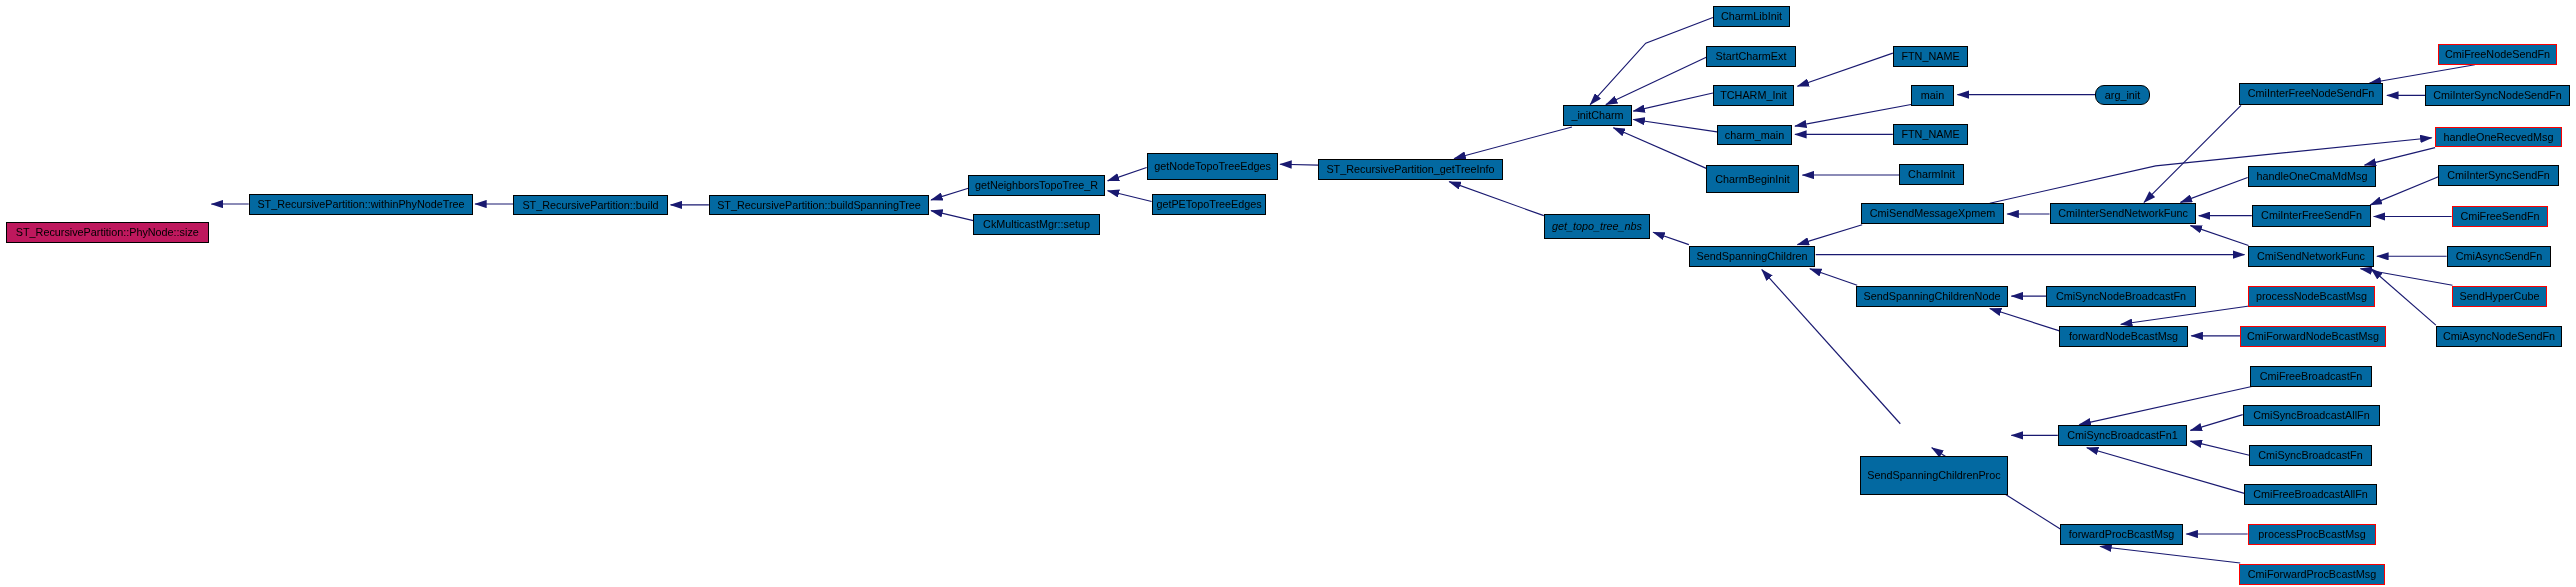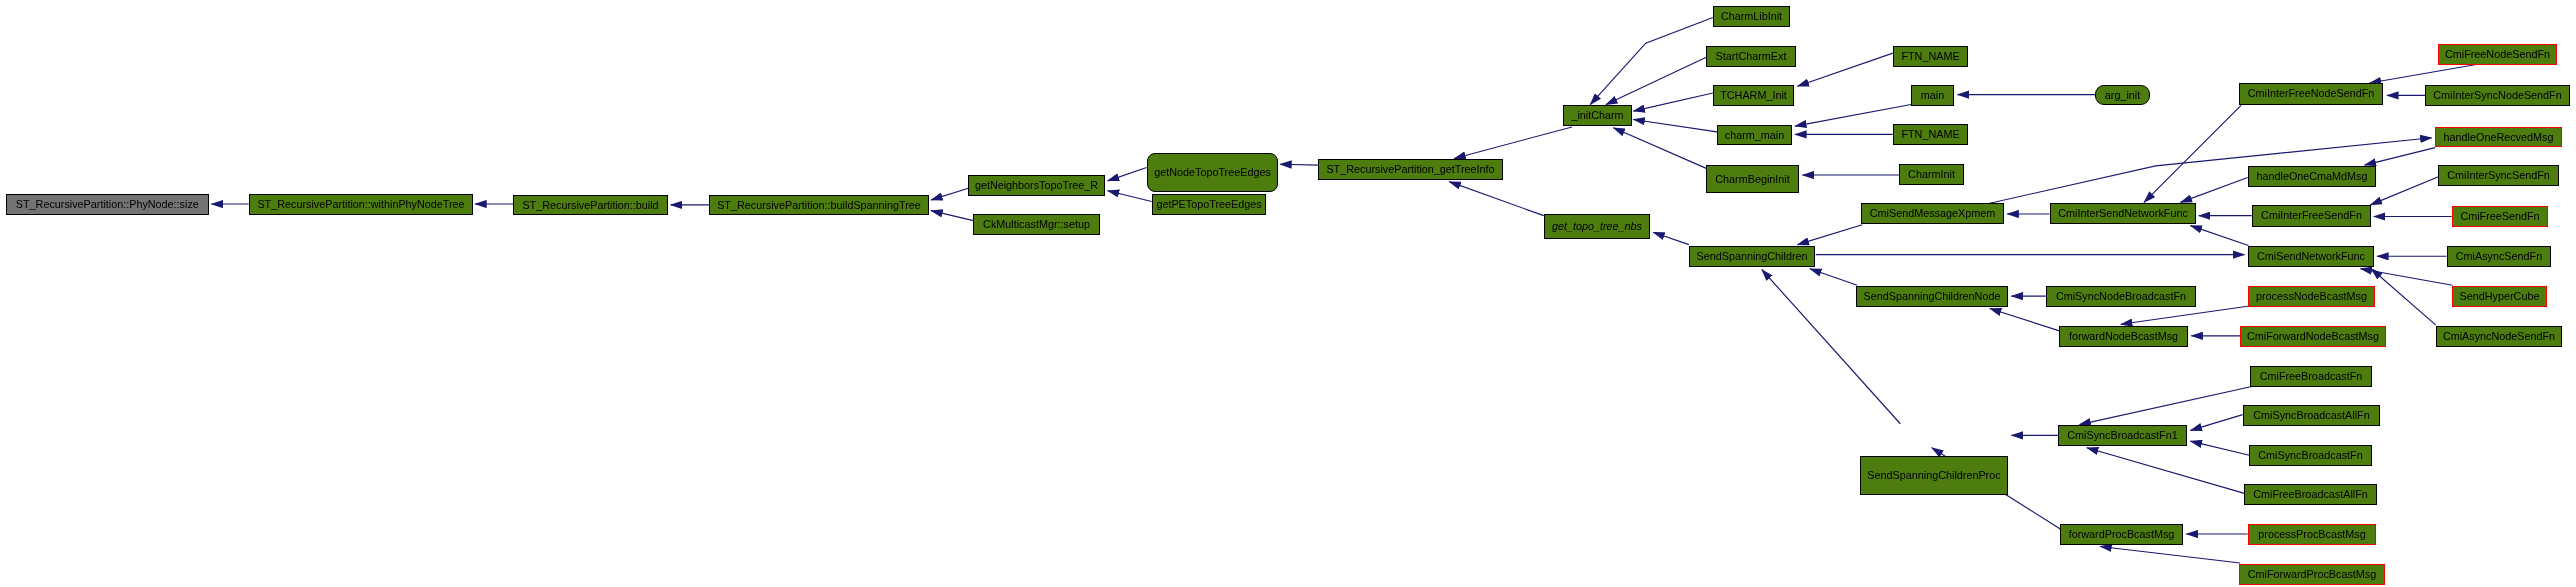--- a/index.html
+++ b/index.html
@@ -9,30 +9,30 @@
     background:#ffffff;
     font-family:"Liberation Sans", sans-serif;
     overflow:hidden;
   }
   .edge-layer{position:absolute;left:0;top:0;width:2576px;height:588px;}
   .node{
     position:absolute;
     display:flex;align-items:center;justify-content:center;
     box-sizing:border-box;
     border:1.2px solid #000000;
-    background:#4d7c0f;
+    background:#0369a1;
     color:#000000;
     font-size:10.8px;
     line-height:1;
     white-space:nowrap;
     padding:0 1.7px;
     cursor:pointer;
   }
   .node.red{border-color:#fe0000;}
-  .node.highlight{background:#737373;}
+  .node.highlight{background:#be185d;margin-top:28px;}
 </style>
 </head>
 <body>
 
 <div class="canvas">
   <svg class="edge-layer" width="2576" height="588" viewBox="0 0 3107 709" xmlns="http://www.w3.org/2000/svg">
       <defs>
         <marker id="arw" markerWidth="15" markerHeight="10" refX="14" refY="5" orient="auto" markerUnits="userSpaceOnUse">
           <path d="M0,0 L15,5 L0,10 z" fill="#191970"></path>
         </marker>
@@ -90,21 +90,21 @@
       <polyline points="2702,679 2533,659" fill="none" stroke="#191970" stroke-width="1.4" marker-end="url(#arw)"></polyline>
     </svg>
 
   <div>
       <div class="node highlight" style="left: 5.8px; top: 194px; width: 203px; height: 21px;">ST_RecursivePartition::PhyNode::size</div>
       <div class="node" style="left: 249px; top: 194px; width: 224px; height: 21px;">ST_RecursivePartition::withinPhyNodeTree</div>
       <div class="node" style="left: 513px; top: 195px; width: 155px; height: 20px;">ST_RecursivePartition::build</div>
       <div class="node" style="left: 709px; top: 195px; width: 220px; height: 20px;">ST_RecursivePartition::buildSpanningTree</div>
       <div class="node" style="left: 968px; top: 175px; width: 137px; height: 21px;">getNeighborsTopoTree_R</div>
       <div class="node" style="left: 973px; top: 214px; width: 127px; height: 21px;">CkMulticastMgr::setup</div>
-      <div class="node" style="left: 1147px; top: 153px; width: 131px; height: 39px; border-radius: 8px;">getNodeTopoTreeEdges</div>
+      <div class="node" style="left: 1147px; top: 153px; width: 131px; height: 27px;">getNodeTopoTreeEdges</div>
       <div class="node" style="left: 1152px; top: 194px; width: 114px; height: 21px;">getPETopoTreeEdges</div>
       <div class="node" style="left: 1318px; top: 159px; width: 185px; height: 21px;">ST_RecursivePartition_getTreeInfo</div>
       <div class="node" style="left: 1563px; top: 105px; width: 69px; height: 21px;">_initCharm</div>
       <div class="node" style="left: 1544px; top: 214px; width: 106px; height: 25px; font-style: italic;">get_topo_tree_nbs</div>
       <div class="node" style="left: 1713px; top: 5.8px; width: 77px; height: 21px;">CharmLibInit</div>
       <div class="node" style="left: 1706px; top: 46px; width: 90px; height: 21px;">StartCharmExt</div>
       <div class="node" style="left: 1893px; top: 46px; width: 75px; height: 21px;">FTN_NAME</div>
       <div class="node" style="left: 1713px; top: 85px; width: 81px; height: 21px;">TCHARM_Init</div>
       <div class="node" style="left: 1911px; top: 85px; width: 43px; height: 21px;">main</div>
       <div class="node" style="left: 2095px; top: 85px; width: 55px; height: 20px; border-radius: 9px;">arg_init</div>

